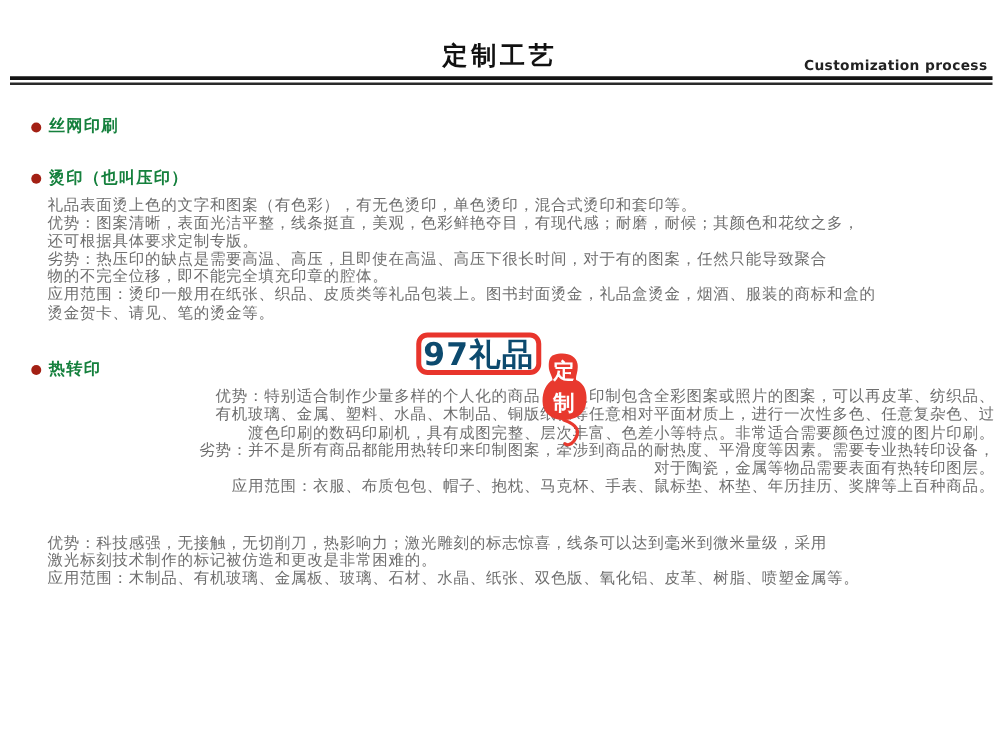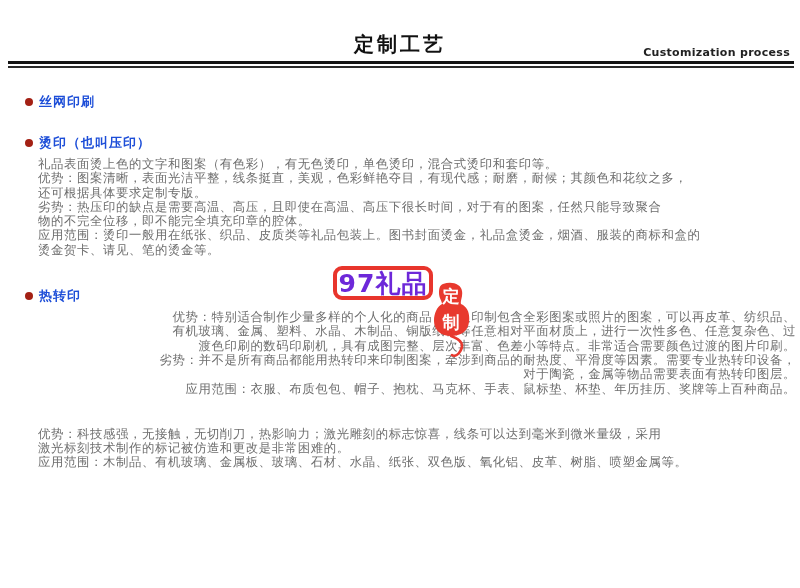--- a/index.html
+++ b/index.html
@@ -23,35 +23,35 @@
   .content{position:absolute;top:95px;left:25px;right:4px;}
   .section{margin:0;}
   .sec-1{margin-bottom:27px;}
   .sec-2{margin-bottom:32px;}
   .sec-3{margin-bottom:31px;text-align:right;}
   .section-head{display:flex;align-items:center;gap:6px;line-height:14px;margin-bottom:7px;}
   .bullet{
     width:8px;height:8px;border-radius:50%;background:#a32014;flex:0 0 auto;
   }
   .section-title{
-    font-size:13px;font-weight:bold;color:#1d4ed8;letter-spacing:1px;
+    font-size:13px;font-weight:bold;color:#15803d;letter-spacing:1px;
   }
   .section-body{
     margin-left:13px;font-size:12.4px;line-height:14.3px;color:#6e6e6e;
     white-space:pre-line;letter-spacing:0.6px;
   }
   
   .watermark{
     position:absolute;left:333px;top:266px;width:92px;height:26px;
     border:4px solid #e8352c;border-radius:9px;
     display:flex;align-items:center;justify-content:center;
     pointer-events:none;
   }
   .watermark-text{
-    font-size:25px;font-weight:bold;color:#6d28d9;letter-spacing:1px;
+    font-size:25px;font-weight:bold;color:#0c4a6e;letter-spacing:1px;
     white-space:nowrap;line-height:1;
   }
   .seal{position:absolute;left:430px;top:282px;pointer-events:none;}
   .seal text{
     font-size:17px;font-weight:bold;fill:#ffffff;
     text-anchor:middle;font-family:"DejaVu Sans","Liberation Sans",sans-serif;
   }
 </style>
 </head>
 <body>

